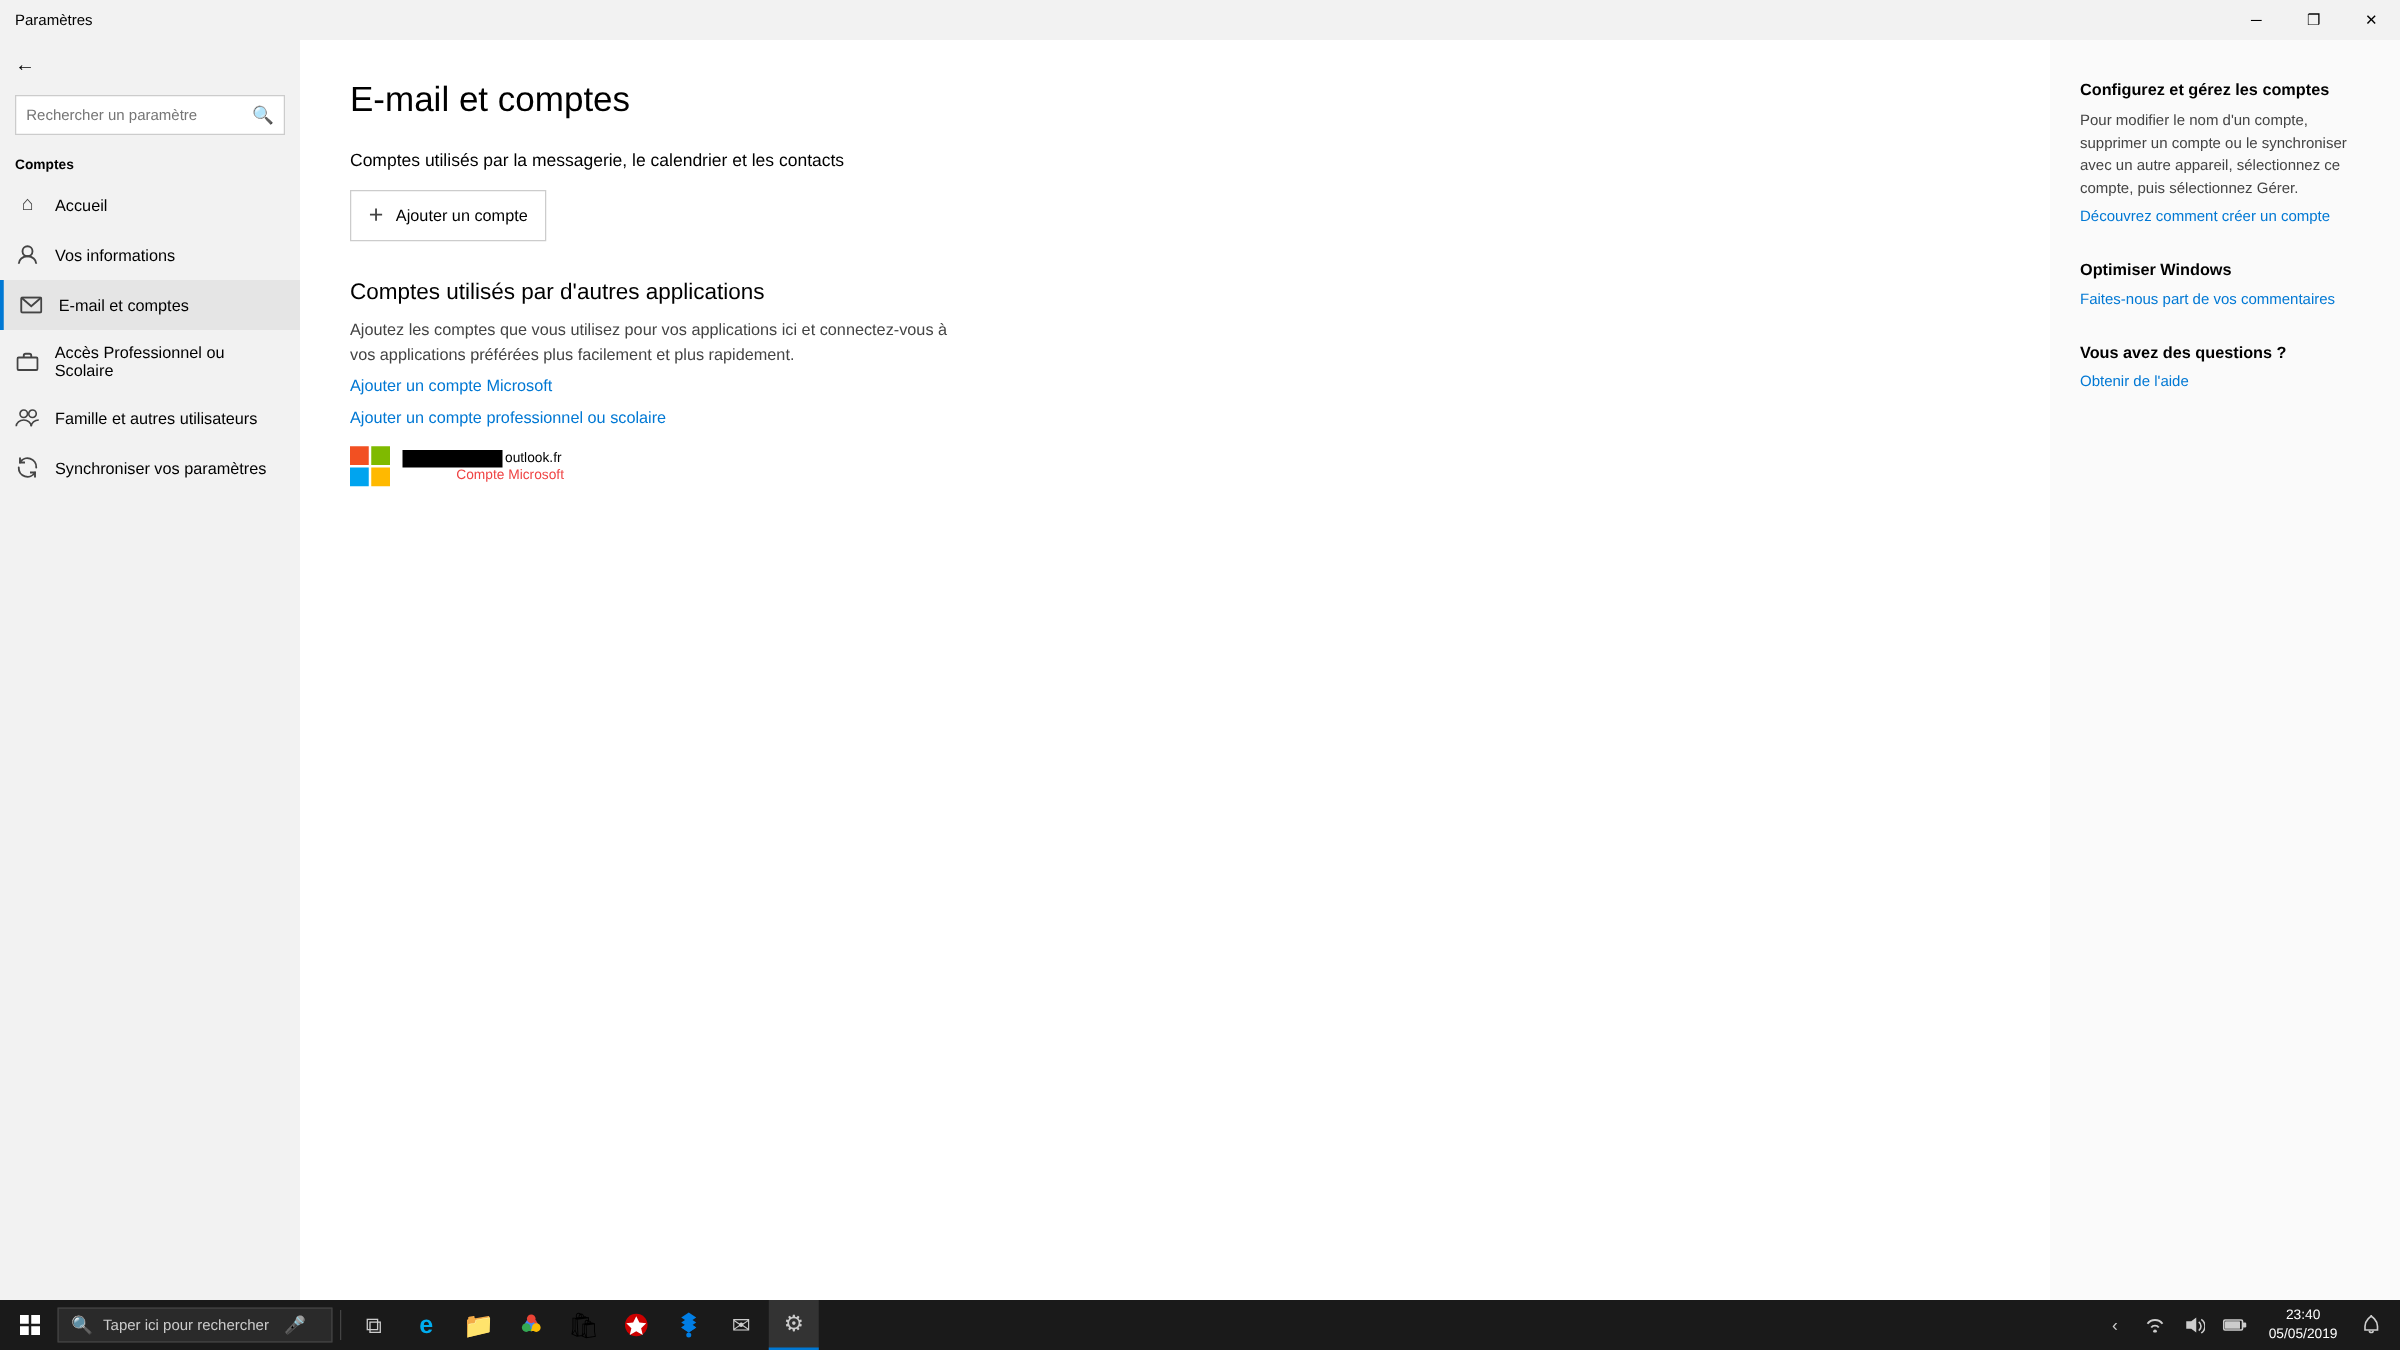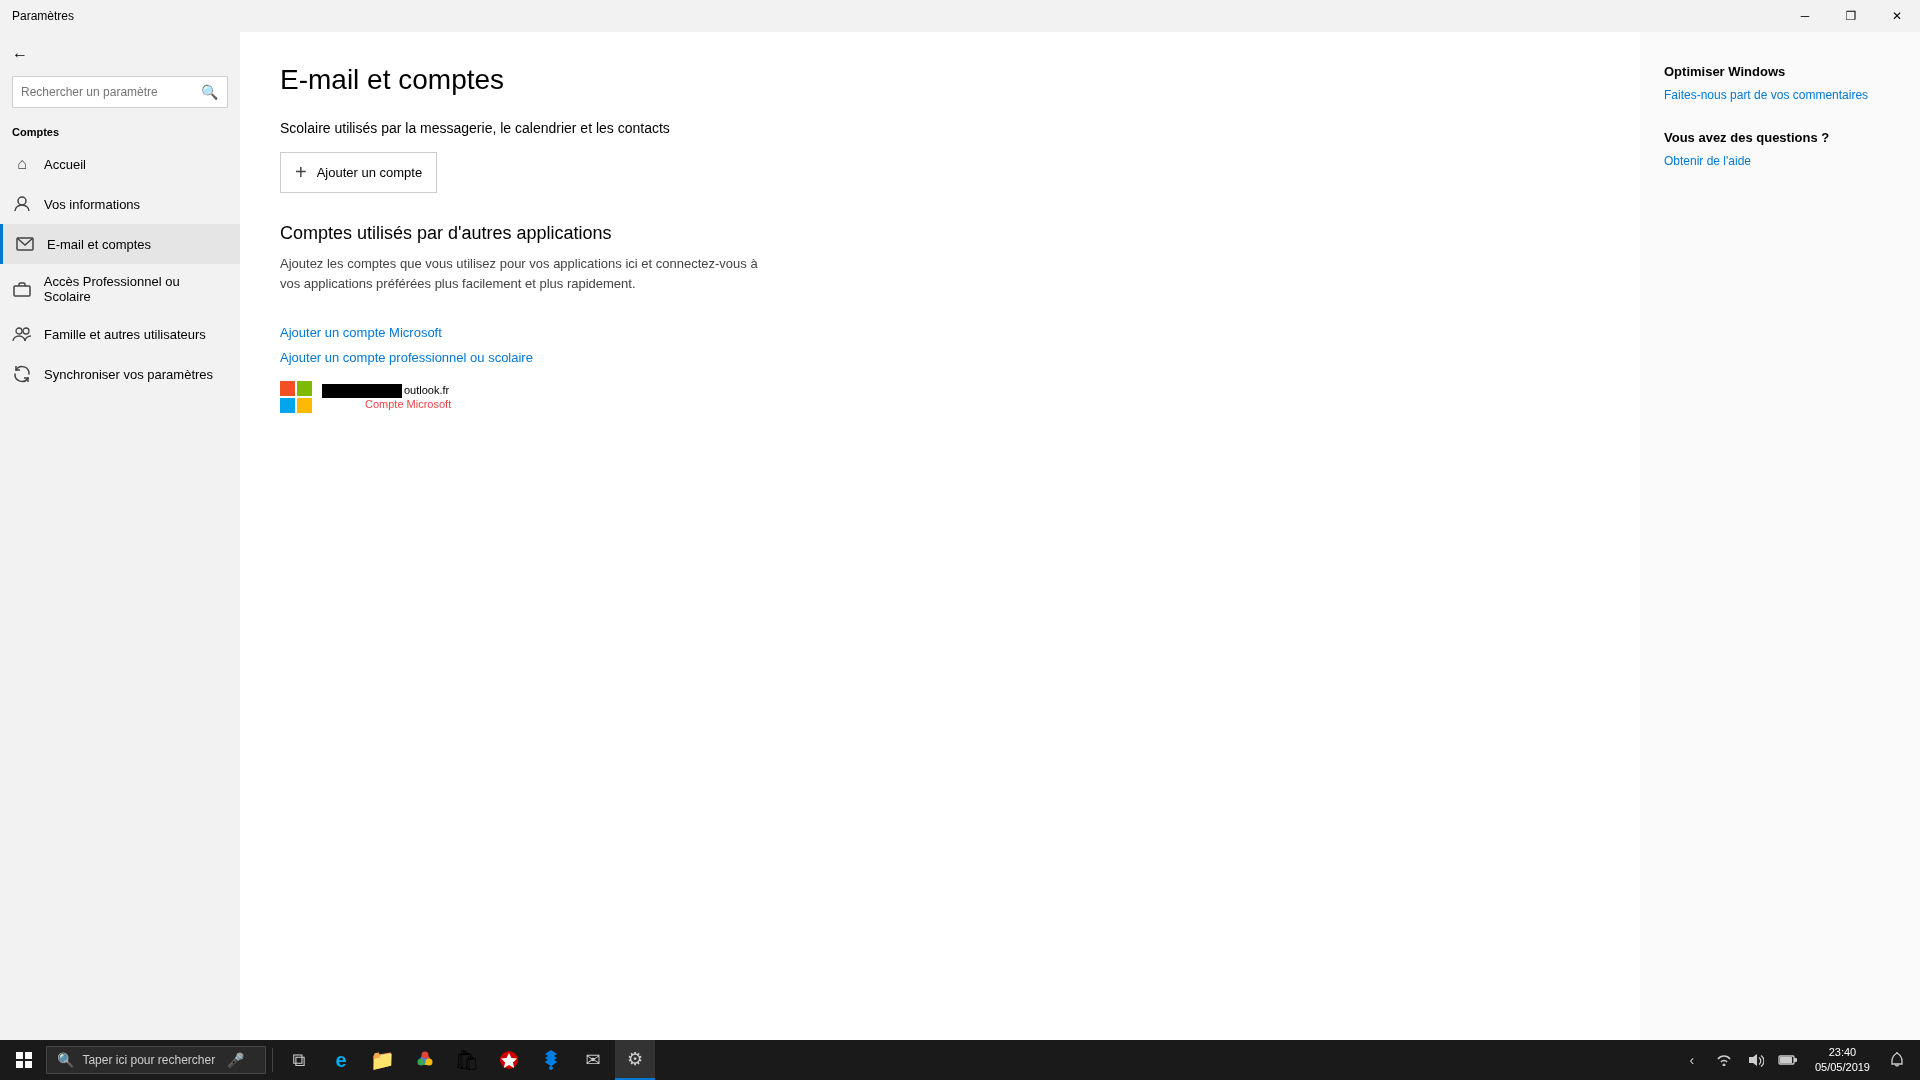--- a/index.html
+++ b/index.html
@@ -164,21 +164,21 @@
     }
     .section-title-2 {
       font-size: 18px;
       font-weight: 400;
       color: #000;
       margin-bottom: 10px;
     }
     .section-desc {
       font-size: 13px;
       color: #444;
-      margin-bottom: 32px;
+      margin-bottom: 8px;
       max-width: 500px;
       line-height: 1.5;
     }
     .link-blue {
       color: #0078d4;
       cursor: pointer;
       font-size: 13px;
       text-decoration: none;
       display: block;
       margin-bottom: 10px;
@@ -454,21 +454,21 @@
           <polyline points="15,17 15,13 11,13" stroke="#444" stroke-width="1.5" fill="none"></polyline>
         </svg>
       </span>
       <span>Synchroniser vos paramètres</span>
     </div>
   </div>
 
   <div class="content">
     <h1 class="content-title">E-mail et comptes</h1>
 
-    <div class="section-subtitle">Scolaire utilisés par la messagerie, le calendrier et les contacts</div>
+    <div class="section-subtitle">Comptes utilisés par la messagerie, le calendrier et les contacts</div>
     <div class="add-account-btn">
       <span class="plus-icon">+</span>
       <span>Ajouter un compte</span>
     </div>
 
     <h2 class="section-title-2">Comptes utilisés par d'autres applications</h2>
     <p class="section-desc">Ajoutez les comptes que vous utilisez pour vos applications ici et connectez-vous à vos applications préférées plus facilement et plus rapidement.</p>
     <a class="link-blue">Ajouter un compte Microsoft</a>
     <a class="link-blue">Ajouter un compte professionnel ou scolaire</a>
 
@@ -483,20 +483,25 @@
         <div class="account-email">
           <span class="redacted-block"></span><span>outlook.fr</span>
         </div>
         <div class="account-type">Compte Microsoft</div>
       </div>
     </div>
   </div>
 
   <div class="right-panel">
     <div class="right-panel-section">
+      <div class="right-panel-title">Configurez et gérez les comptes</div>
+      <p class="right-panel-text">Pour modifier le nom d'un compte, supprimer un compte ou le synchroniser avec un autre appareil, sélectionnez ce compte, puis sélectionnez Gérer.</p>
+      <a class="right-panel-link">Découvrez comment créer un compte</a>
+    </div>
+    <div class="right-panel-section">
       <div class="right-panel-title">Optimiser Windows</div>
       <a class="right-panel-link">Faites-nous part de vos commentaires</a>
     </div>
     <div class="right-panel-section">
       <div class="right-panel-title">Vous avez des questions ?</div>
       <a class="right-panel-link">Obtenir de l'aide</a>
     </div>
   </div>
 
 </div>

